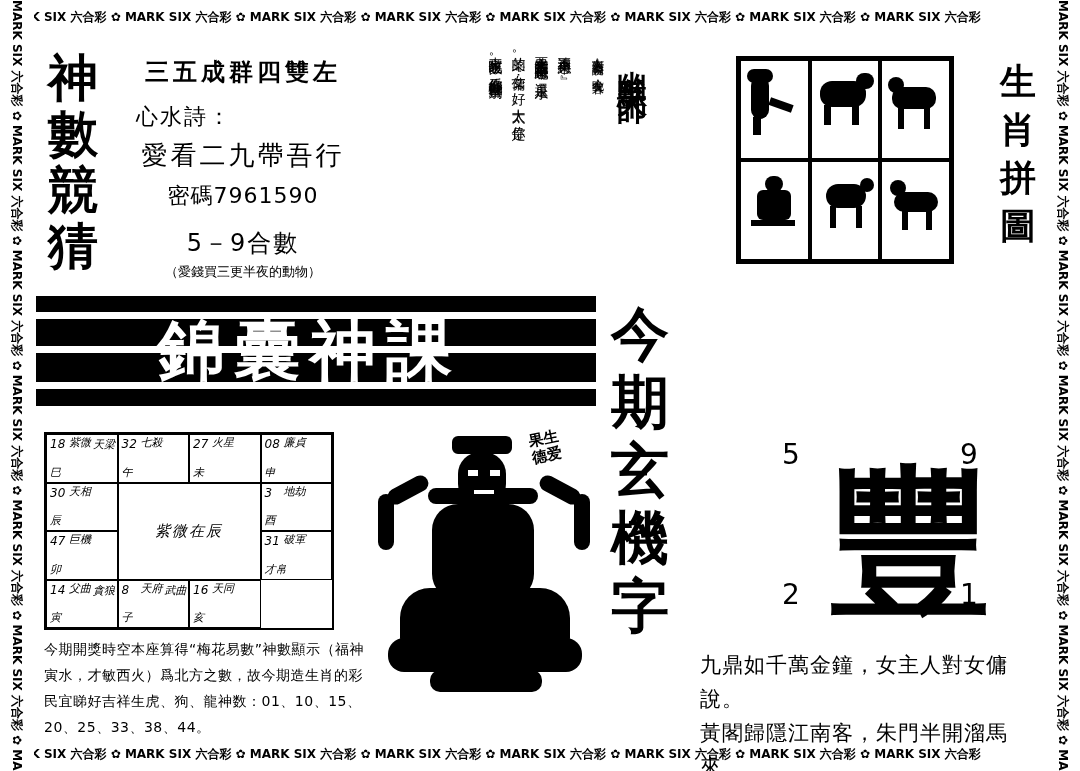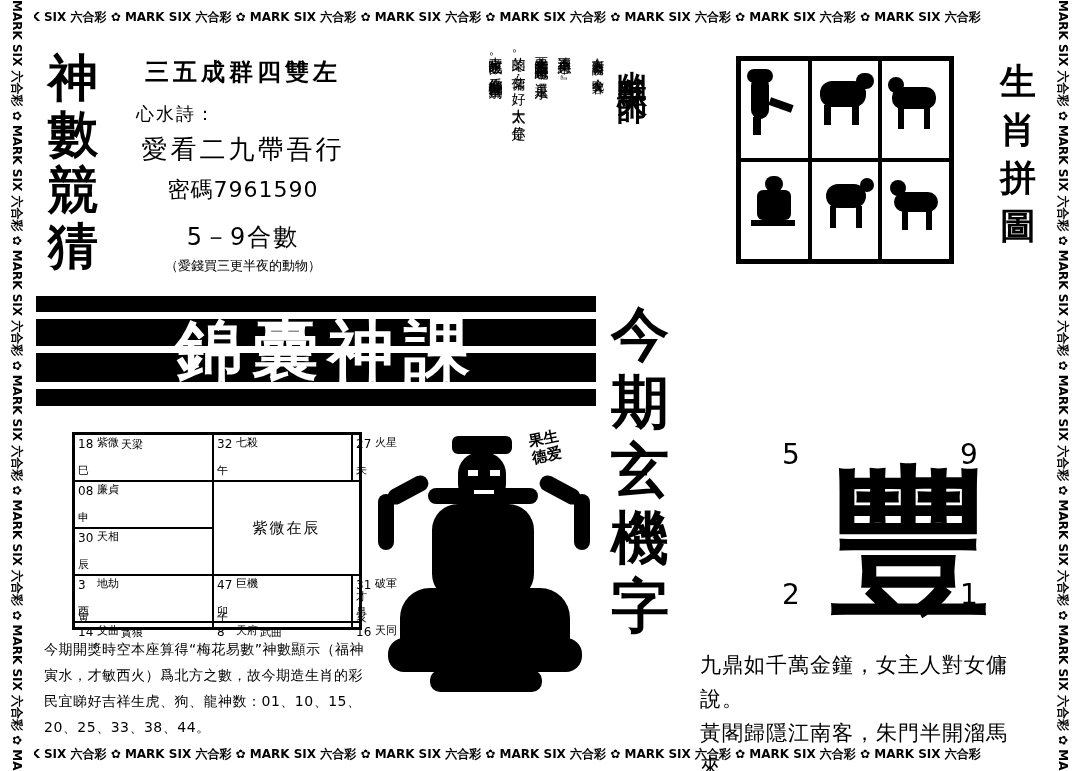--- a/index.html
+++ b/index.html
@@ -45,21 +45,21 @@
   .logo-vert{
     position:absolute;left:34px;top:50px;width:78px;height:220px;
     font-size:50px;font-weight:bold;line-height:56px;text-align:center;
     letter-spacing:0;
   }
   .logo-vert span{display:block;}
 
   
   .poem{position:absolute;left:118px;top:56px;width:250px;text-align:center;}
   .poem .head{font-size:24px;font-weight:bold;letter-spacing:4px;}
-  .poem .sub{font-size:18px;margin-top:14px;letter-spacing:2px;text-align:left;padding-left:18px;}
+  .poem .sub{font-size:22px;margin-top:14px;letter-spacing:2px;text-align:left;padding-left:18px;}
   .poem .line{font-size:26px;margin-top:6px;letter-spacing:3px;}
   .poem .pwd{font-size:22px;margin-top:8px;letter-spacing:1px;}
   .poem .sum{font-size:24px;margin-top:16px;letter-spacing:2px;}
   .poem .note{font-size:13px;margin-top:4px;}
 
   
   .vcols{position:absolute;left:374px;top:46px;width:200px;height:240px;
          display:flex;flex-direction:row-reverse;gap:4px;}
   .vcol{
     writing-mode:vertical-rl;text-orientation:upright;
@@ -93,44 +93,45 @@
   }
   .zodiac span{display:block;}
 
   
   .banner{
     position:absolute;left:36px;top:296px;width:560px;height:110px;
     background:#000;
   }
   .banner .stripe{position:absolute;left:0;width:560px;height:7px;background:#fff;}
   .banner-text{
-    position:absolute;left:48px;top:296px;width:560px;height:142px;
+    position:absolute;left:30px;top:296px;width:560px;height:142px;
     color:#fff;font-size:66px;font-weight:bold;line-height:110px;
     text-align:center;letter-spacing:10px;
   }
 
   
   .bigvert{
     position:absolute;left:604px;top:300px;width:72px;height:420px;
     font-size:58px;font-weight:bold;line-height:68px;text-align:center;
   }
   .bigvert span{display:block;}
 
   
   .notice{
     position:absolute;left:716px;top:292px;width:324px;
     font-size:19px;line-height:31px;letter-spacing:1px;
   }
 
   
   .astro{
-    position:absolute;left:72px;top:432px;width:290px;height:198px;
+    position:absolute;left:44px;top:432px;width:290px;height:198px;
     border:2px solid #000;box-sizing:border-box;
-    display:grid;grid-template-columns:1fr 1fr;grid-template-rows:1fr 1fr 1fr 1fr;
+    display:grid;grid-template-columns:1fr 1fr 1fr 1fr;grid-template-rows:1fr 1fr 1fr 1fr;
     font-size:11px;
+    font-style:italic;
   }
   .acell{border:1px solid #000;position:relative;padding:2px 3px;box-sizing:border-box;}
   .acell .num{position:absolute;left:3px;top:2px;font-size:12px;}
   .acell .star{position:absolute;left:22px;top:2px;font-size:11px;line-height:12px;width:26px;}
   .acell .branch{position:absolute;left:3px;bottom:2px;font-size:11px;}
   .acenter{grid-column:2 / 4;grid-row:2 / 4;display:flex;align-items:center;justify-content:center;
            font-size:15px;line-height:19px;text-align:center;letter-spacing:2px;}
 
   
   .lpara{

